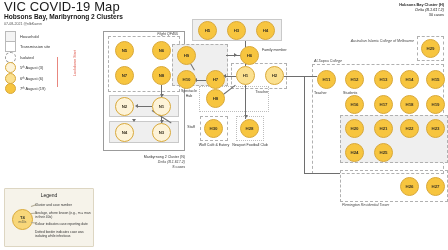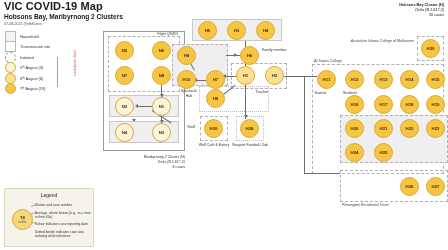--- a/index.html
+++ b/index.html
@@ -7,21 +7,21 @@
     width:448px;height:250px;overflow:hidden;
     background:#ffffff;
     font-family:"Liberation Sans","DejaVu Sans",sans-serif;
     color:#1a1a1a;
     position:relative;
   }
   .stage{position:absolute;left:0;top:0;width:448px;height:250px;}
 
   
   .hdr{position:absolute;left:4px;top:2px;}
-  .hdr .t1{font-size:11px;font-weight:bold;letter-spacing:.1px;line-height:9px;}
+  .hdr .t1{font-size:13px;font-weight:normal;letter-spacing:.1px;line-height:9px;}
   .hdr .t2{font-size:6.6px;font-weight:bold;line-height:9px;margin-top:.5px;}
   .hdr .t3{font-size:3.6px;color:#555;line-height:6px;margin-top:.5px;}
 
   .hdr-right{position:absolute;right:4px;top:3px;text-align:right;
              font-size:3.8px;line-height:5.2px;color:#222;}
   .hdr-right .b{font-weight:bold;}
   .hdr-right .i{font-style:italic;}
 
   
   .legend-top{position:absolute;left:5px;top:31px;}

